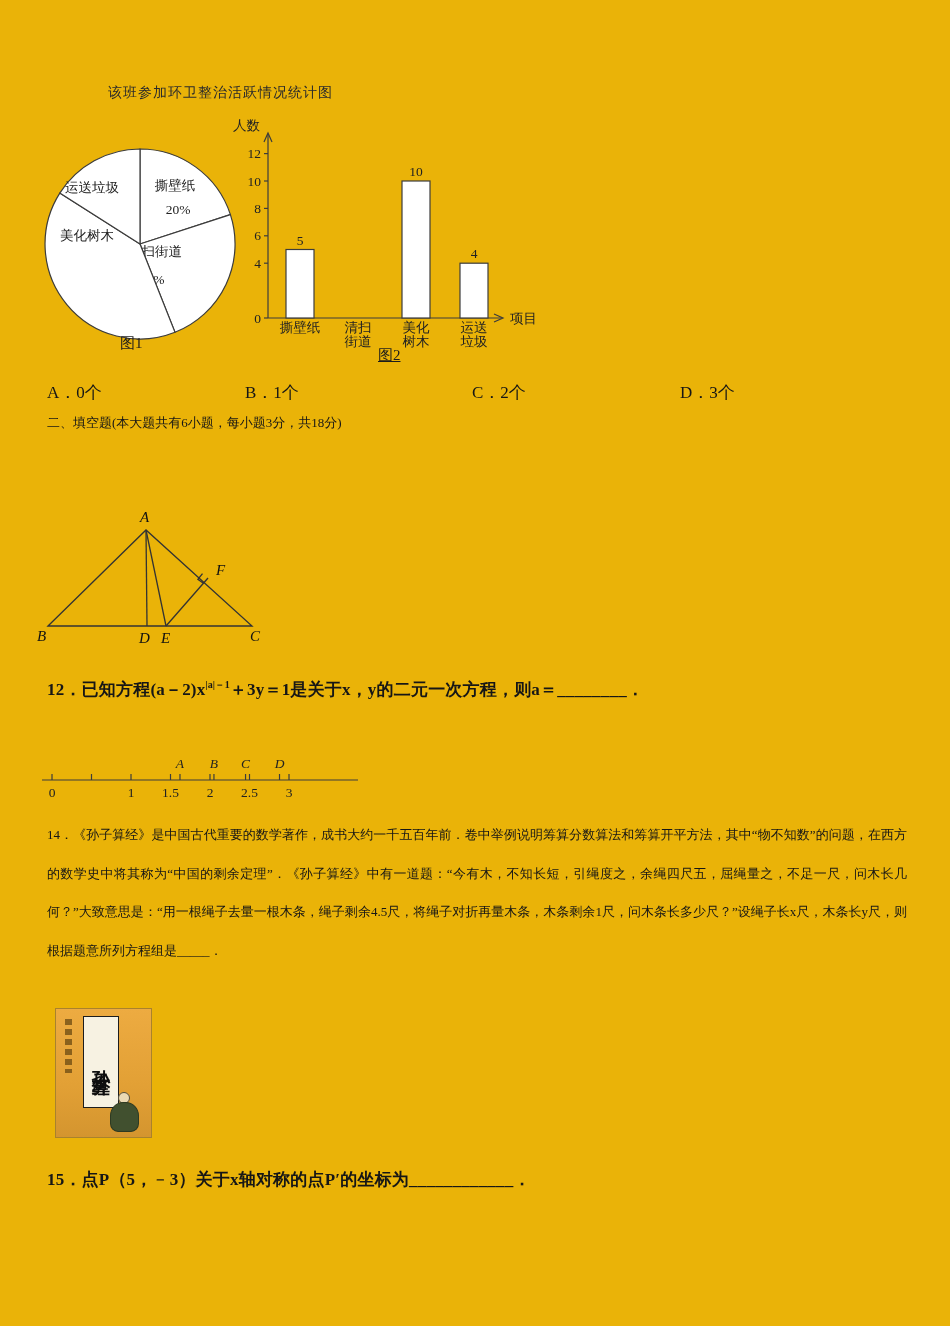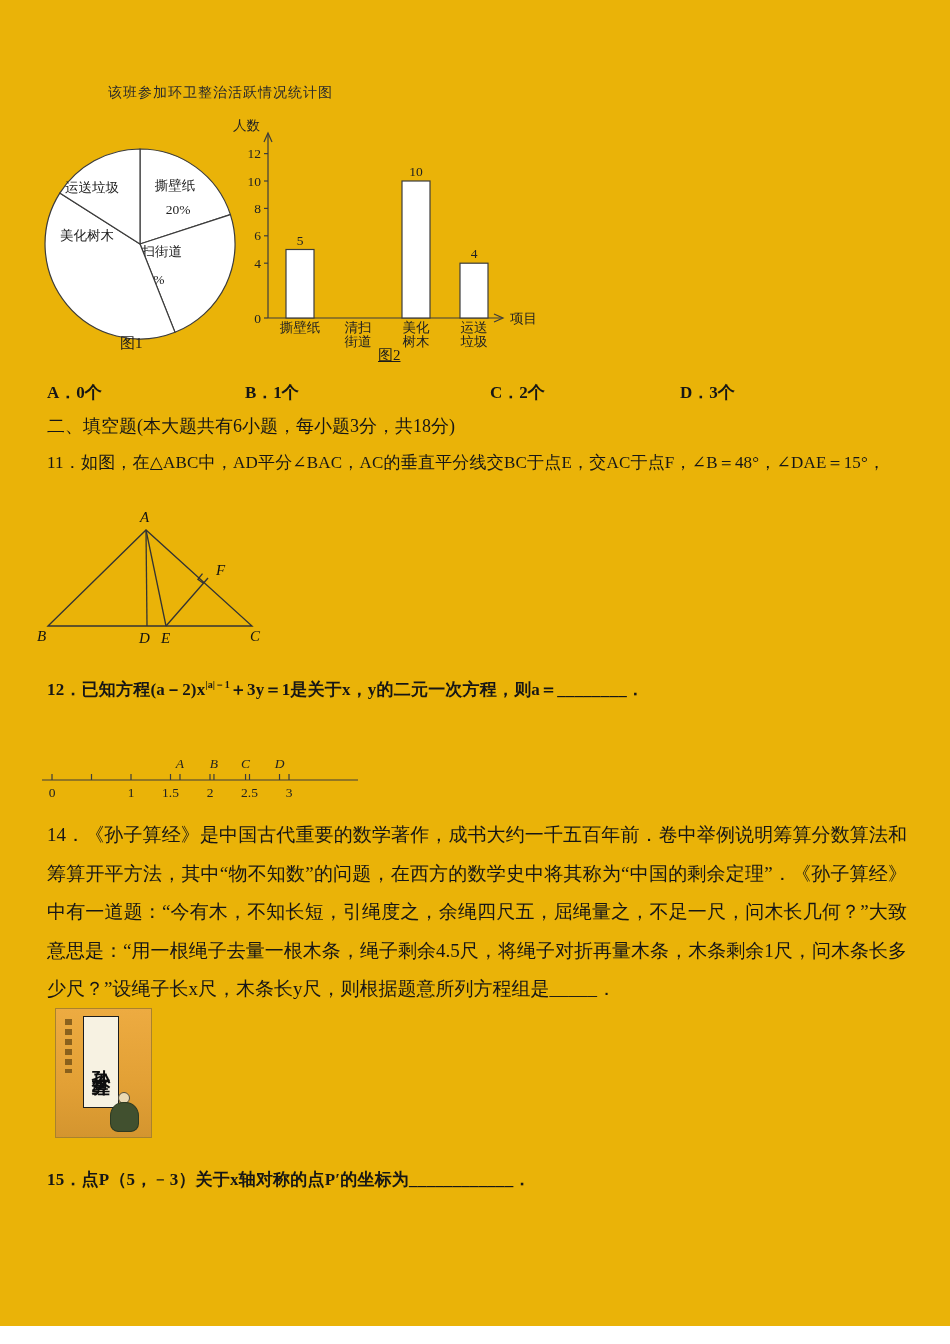--- a/index.html
+++ b/index.html
@@ -15,26 +15,26 @@
   .chart-label { font-size:13.5px; fill:#222; text-anchor:middle; }
   .anchor-end { text-anchor:end; }
   .anchor-start { text-anchor:start; }
   .italic { font-style:italic; }
   .pie-slice { fill:#ffffff; stroke:#3c3c3c; stroke-width:1.2; }
   .axis { stroke:#3c3c3c; stroke-width:1.2; fill:none; }
   .bar-rect { fill:#ffffff; stroke:#3c3c3c; stroke-width:1.2; }
   .fig-lines line, .fig-lines path, .fig-lines polyline { stroke:#333; stroke-width:1.3; fill:none; }
   .fig-label { font-size:15px; font-style:italic; fill:#111; }
   .q { font-size:17px; line-height:33px; letter-spacing:0.2px; }
-  .opt { position:absolute; font-weight:bold; font-size:17px; }
-  .section-header { font-size:18px; }
+  .opt { position:absolute; font-weight:normal; font-size:17px; }
+  .section-header { font-size:13px; }
   .sup { font-size:10px; vertical-align:super; letter-spacing:0; }
   .sqrt-sign { font-size:18px; }
   .radicand { text-decoration:overline; }
-  .para { text-align:justify; line-height:38.5px; font-size:19px; }
+  .para { text-align:justify; line-height:38.5px; font-size:13px; }
   .bold { font-weight:bold;font-family:Liberation Serif, serif; }
   
   .book { left:55px; top:1008px; width:97px; height:130px;
           background:linear-gradient(180deg,#edab41 0%,#e2a035 60%,#d4952f 100%);
           border:1px solid #a9822d; }
   .book-sidechars { position:absolute; left:9px; top:10px; width:7px; height:54px; opacity:.75;
           background:repeating-linear-gradient(#6b4a12 0 6px, rgba(0,0,0,0) 6px 10px); }
   .book-strip { position:absolute; left:27px; top:7px; width:36px; height:92px;
           background:#f7f2e2; border:1.5px solid #1d1d1d;
           display:flex; align-items:center; justify-content:center; }
@@ -99,28 +99,27 @@
       <text x="244" y="214" class="chart-label">运送</text>
       <text x="244" y="228" class="chart-label">垃圾</text>
     </svg>
 
   <div class="abs fig-caption" style="left:120px; top:334px;">图1</div>
   <div class="abs fig-caption" style="left:378px; top:346px;text-decoration:underline;">图2</div>
 
   <div class="abs" style="left:0; top:381px; width:950px; height:24px;">
     <span class="opt" style="left:47px;">A．0个</span>
     <span class="opt" style="left:245px;">B．1个</span>
-    <span class="opt" style="left:490px;text-align:center;">C．2个</span>
+    <span class="opt" style="left:472px;text-align:center;">C．2个</span>
     <span class="opt" style="left:680px;">D．3个</span>
   </div>
 
   <div class="abs section-header" style="left:47px; top:414px;">二、填空题(本大题共有6小题，每小题3分，共18分)</div>
 
   <div class="abs q" style="left:47px; top:446px; width:872px;">
-    <div>11．如图，在△ABC中，AD平分∠BAC，AC的垂直平分线交BC于点E，交AC于点F，∠B＝48°，∠DAE＝15°，</div>
   </div>
 
   <svg class="abs" style="left:35px; top:503px;" width="240" height="148" viewBox="0 0 240 148">
     <g class="fig-lines">
       <path d="M13,123 L111,27 L217,123 Z"></path>
       <line x1="111" y1="27" x2="112" y2="123"></line>
       <line x1="111" y1="27" x2="131" y2="123"></line>
       <line x1="173" y1="75" x2="131" y2="123"></line>
       <polyline points="167.5,70.7 162.9,76.4 168.4,80.3"></polyline>
     </g>

